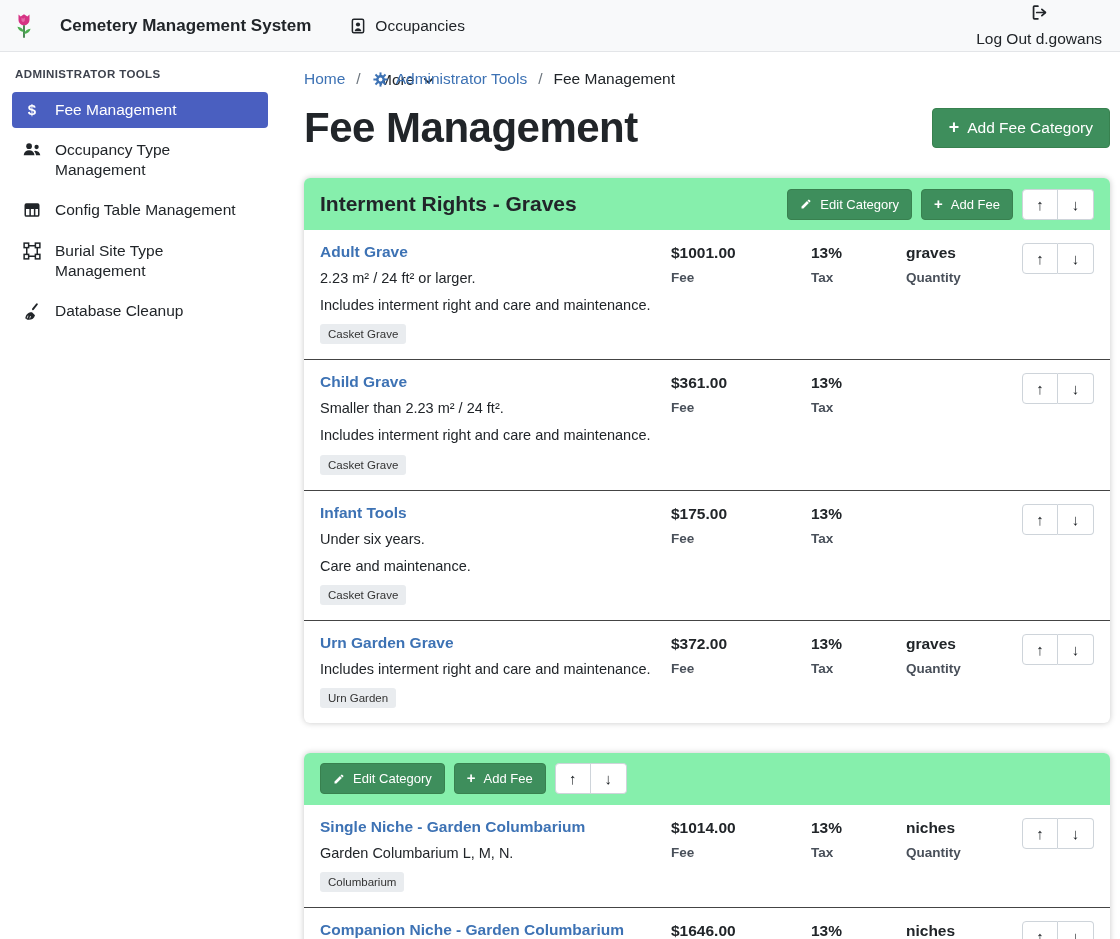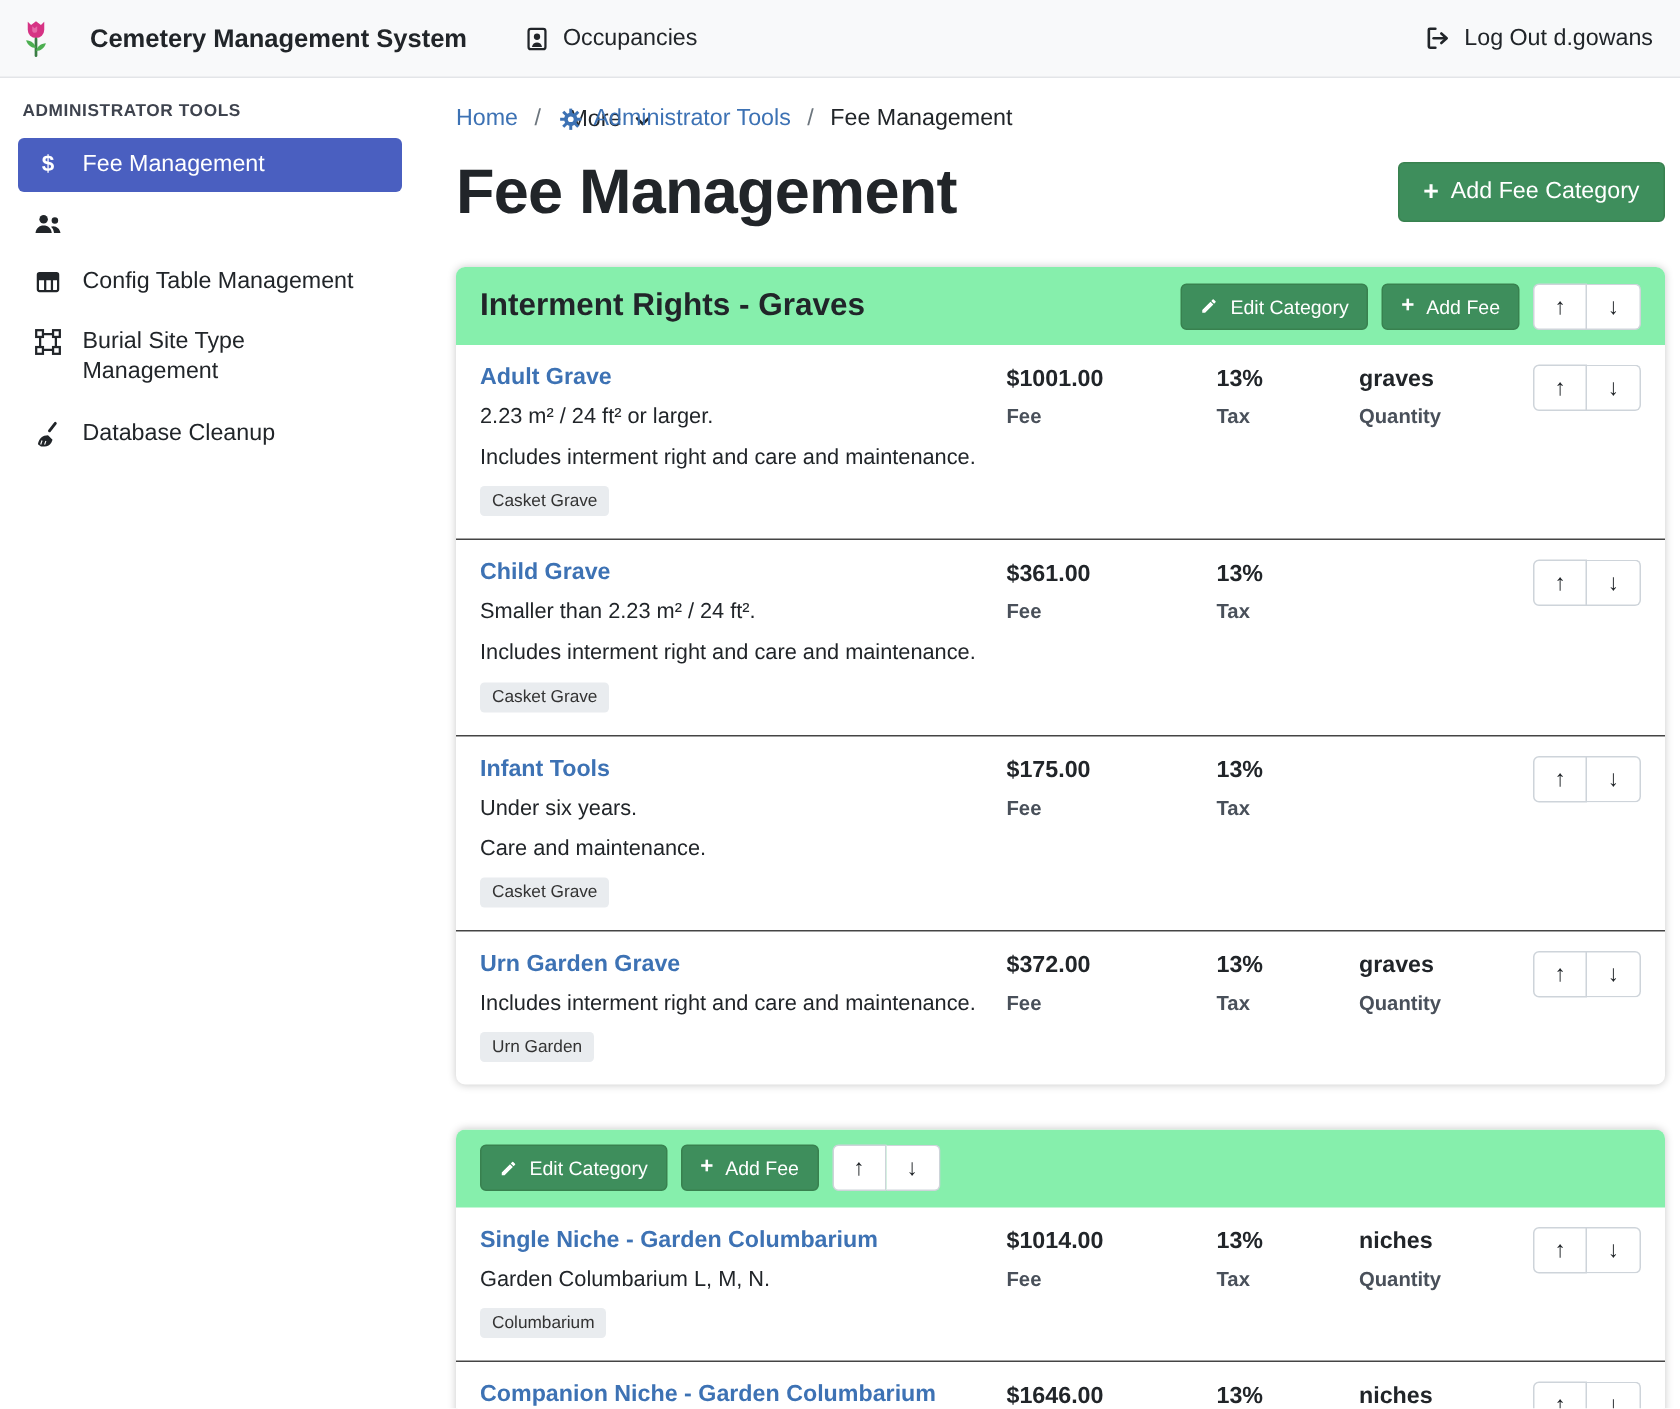--- a/index.html
+++ b/index.html
@@ -7,21 +7,21 @@
   body { font-family: "Liberation Sans", sans-serif; background: #fff; color: #212529; }
   a { text-decoration: none; }
   button { font-family: inherit; cursor: pointer; }
 
   
   .navbar { height: 52px; background: #f8f9fa; border-bottom: 1px solid #e3e5e8;
             display: flex; align-items: center; padding: 0 18px 0 12px; }
   .brand { display: flex; align-items: center; gap: 24px; font-size: 17px; font-weight: 700; color: #212529; cursor: pointer; }
   .nav-items { display: flex; align-items: center; gap: 36px; margin-left: 38px; flex-direction: column; }
   .nav-item { display: flex; align-items: center; gap: 8px; font-size: 15.5px; color: #212529; cursor: pointer; }
-  .logout { margin-left: auto; }
+  .logout { margin-left: auto; flex-direction: column; }
   .nicon { display: inline-flex; }
 
   
   .layout { display: flex; height: 887px; }
 
   
   .sidebar { width: 280px; flex: none; padding: 10px 12px; }
   .side-heading { font-size: 11.5px; font-weight: 700; letter-spacing: .4px; color: #3e434e; margin: 6px 3px 12px; }
   .side-item { display: flex; gap: 13px; align-items: flex-start; padding: 8px 10px; border-radius: 4px;
                font-size: 15.5px; line-height: 1.3; color: #212529; margin-bottom: 4px; cursor: pointer; }
@@ -140,20 +140,21 @@
 
     <div class="side-item">
       <span class="sicon">
         <svg width="20" height="17" viewBox="0 0 24 20" fill="#212529">
           <circle cx="8.5" cy="6" r="3.4"></circle>
           <path d="M2 17c.5-4 3-6 6.5-6s6 2 6.5 6z"></path>
           <circle cx="17.5" cy="7" r="2.6"></circle>
           <path d="M16.2 11.6c3 .3 5.2 2 5.8 5.4h-5.2c-.3-2.2-1-3.9-2.4-5z"></path>
         </svg>
       </span>
+      <span>Occupancy Type Management</span>
     </div>
 
     <div class="side-item">
       <span class="sicon">
         <svg width="18" height="18" viewBox="0 0 24 24" fill="none" stroke="#212529" stroke-width="2">
           <rect x="3" y="4" width="18" height="16" rx="1.5"></rect>
           <path d="M3 9.5h18M9.5 9.5V20M15.5 9.5V20"></path>
           <rect x="3" y="4" width="18" height="5.5" fill="#212529" stroke="none" rx="1.5"></rect>
         </svg>
       </span>

